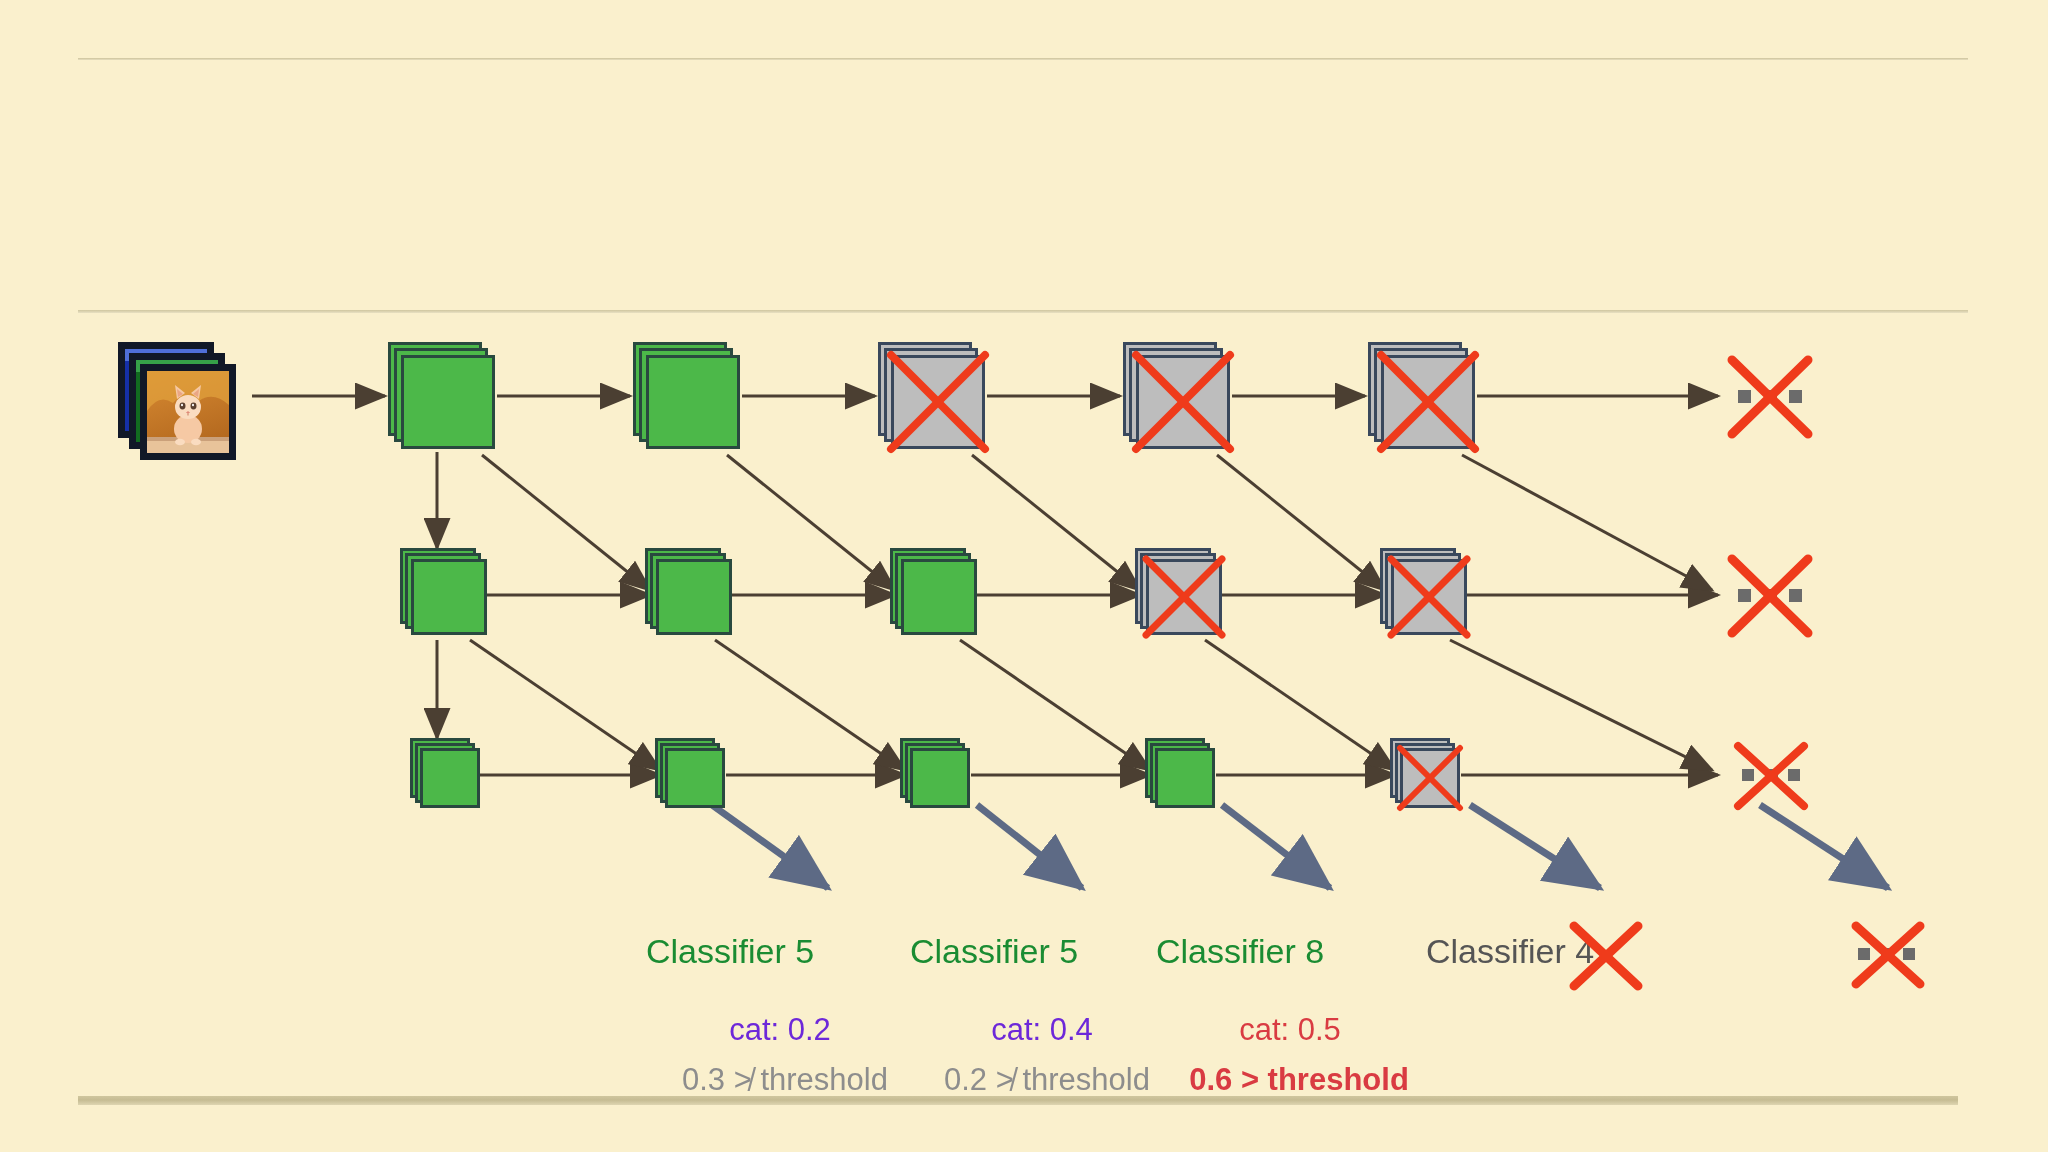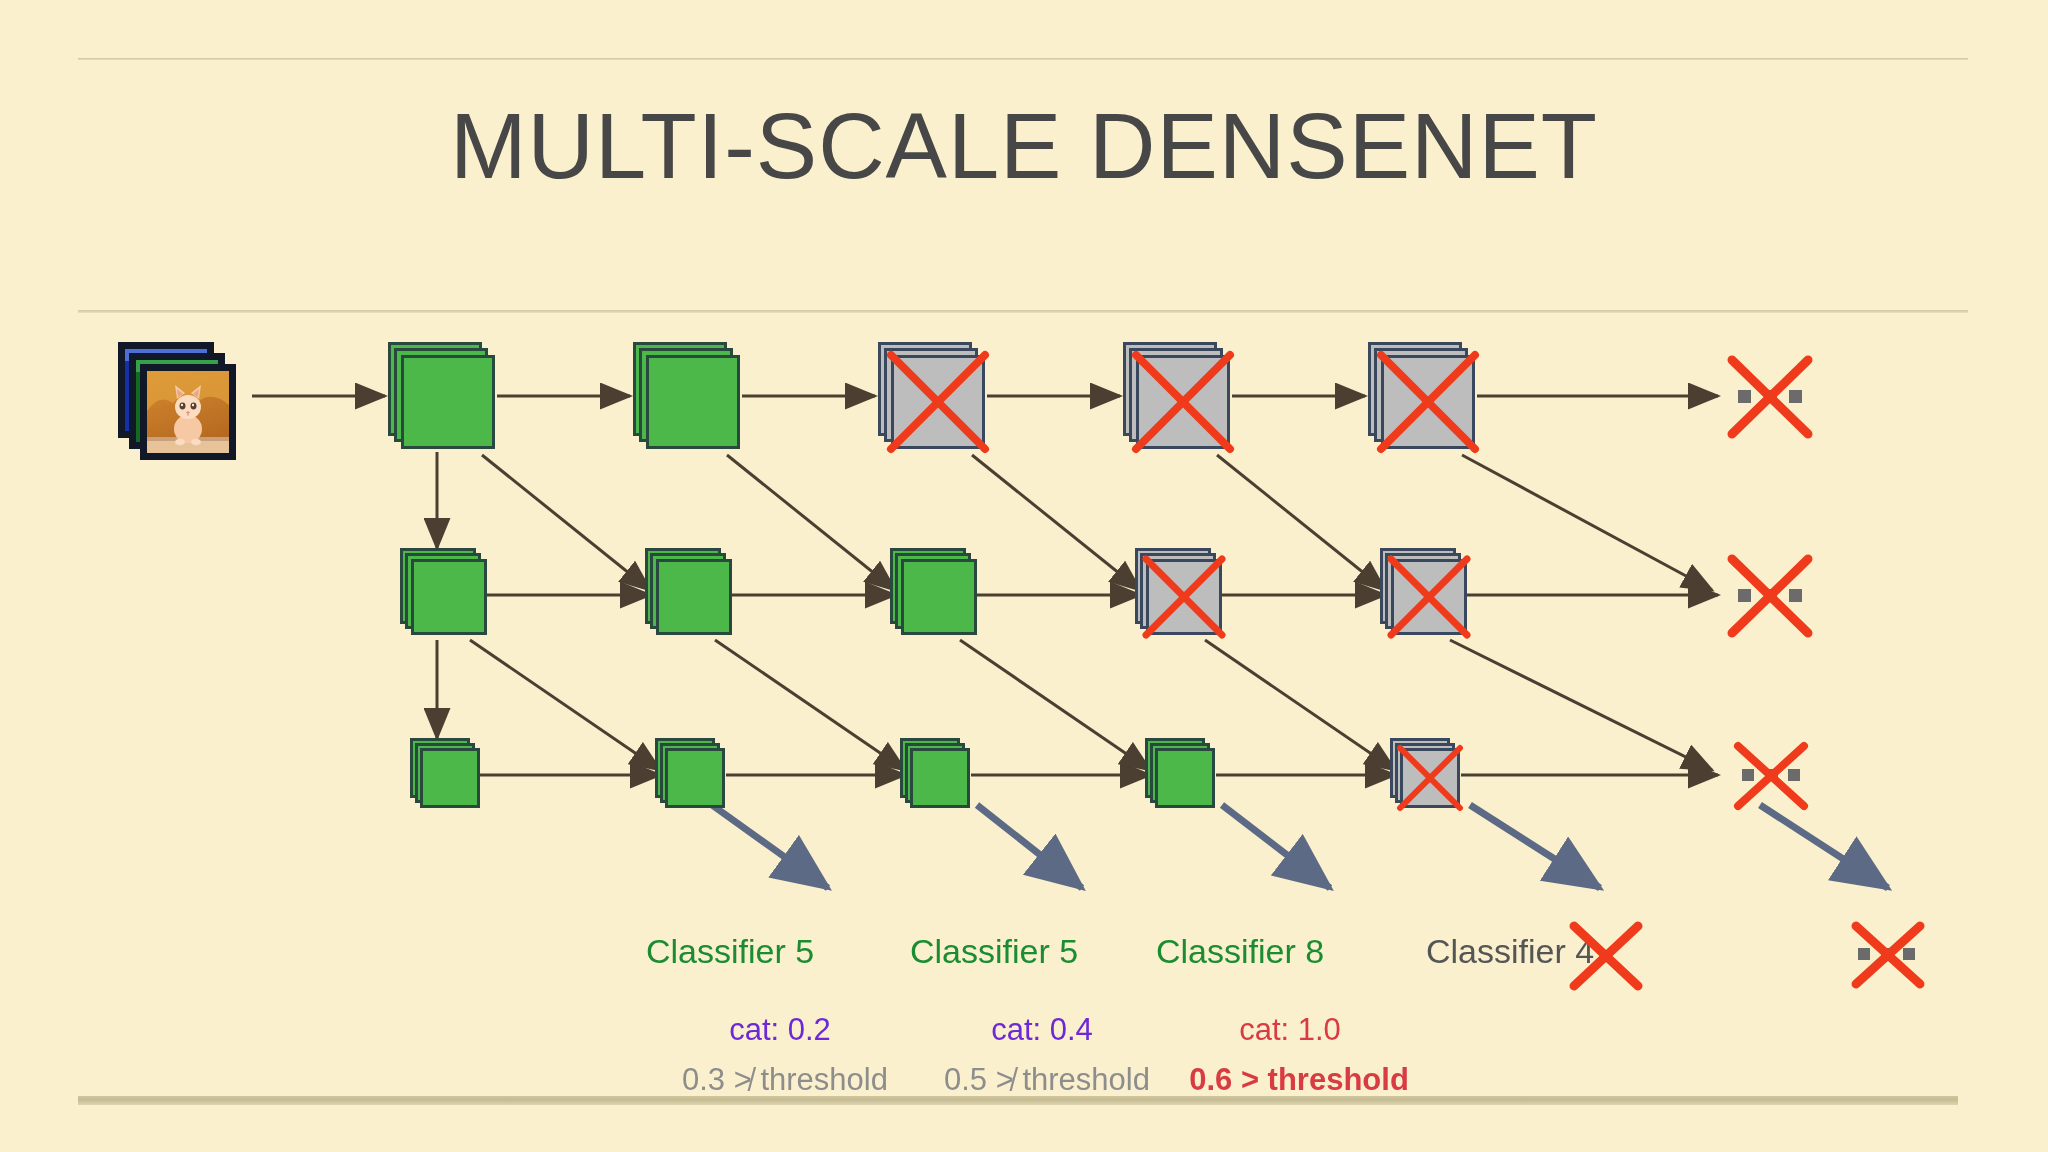--- a/index.html
+++ b/index.html
@@ -67,21 +67,20 @@
 </style>
 </head>
 <body>
 
 <div id="stage">
 
   <div class="rule" id="rule-top"></div>
   <div class="rule" id="rule-mid"></div>
   <div class="rule" id="rule-bottom"></div>
 
-  <div id="title">MULTI-SCALE DENSENET</div>
 
   <div id="imgstack">
     <div class="pane p1">
         <div class="strip"></div>
       </div>
     <div class="pane p2">
         <div class="strip"></div>
       </div>
     <div class="pane p3">
       <svg width="82" height="82" viewBox="0 0 82 82">
@@ -350,19 +349,19 @@
   </div>
   <svg class="bigx" style="left:1850px;top:920px;" width="76" height="70">
     <g stroke="#ef3b1b" stroke-width="9" stroke-linecap="round">
       <line x1="6" y1="6" x2="70" y2="64"></line>
         <line x1="70" y1="6" x2="6" y2="64"></line>
     </g>
   </svg>
 
   <div class="plabel" style="left:680px;top:1012px;width:200px;">cat: 0.2</div>
   <div class="plabel" style="left:942px;top:1012px;width:200px;">cat: 0.4</div>
-  <div class="plabel hot" style="left:1190px;top:1012px;width:200px;">cat: 1.0</div>
+  <div class="plabel hot" style="left:1190px;top:1012px;width:200px;">cat: 0.5</div>
 
   <div class="tlabel" style="left:650px;top:1062px;width:270px;">0.3 ≯ threshold</div>
-  <div class="tlabel" style="left:912px;top:1062px;width:270px;">0.5 ≯ threshold</div>
+  <div class="tlabel" style="left:912px;top:1062px;width:270px;">0.2 ≯ threshold</div>
   <div class="tlabel hot" style="left:1164px;top:1062px;width:270px;text-align:center;">0.6 &gt; threshold</div>
 
 </div>
 
 </body></html>

